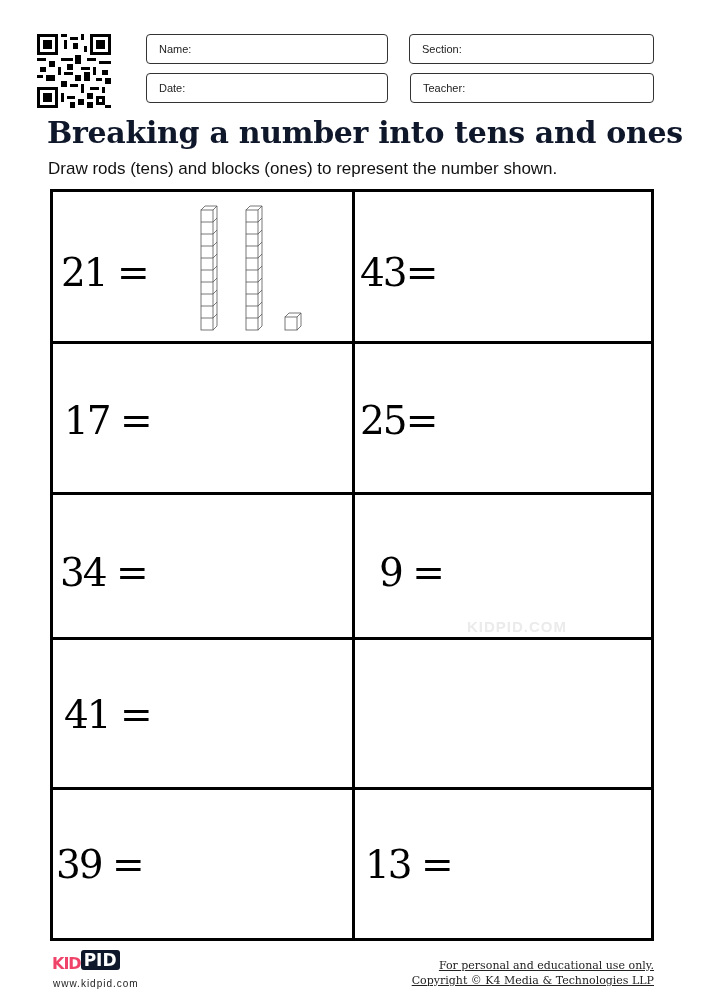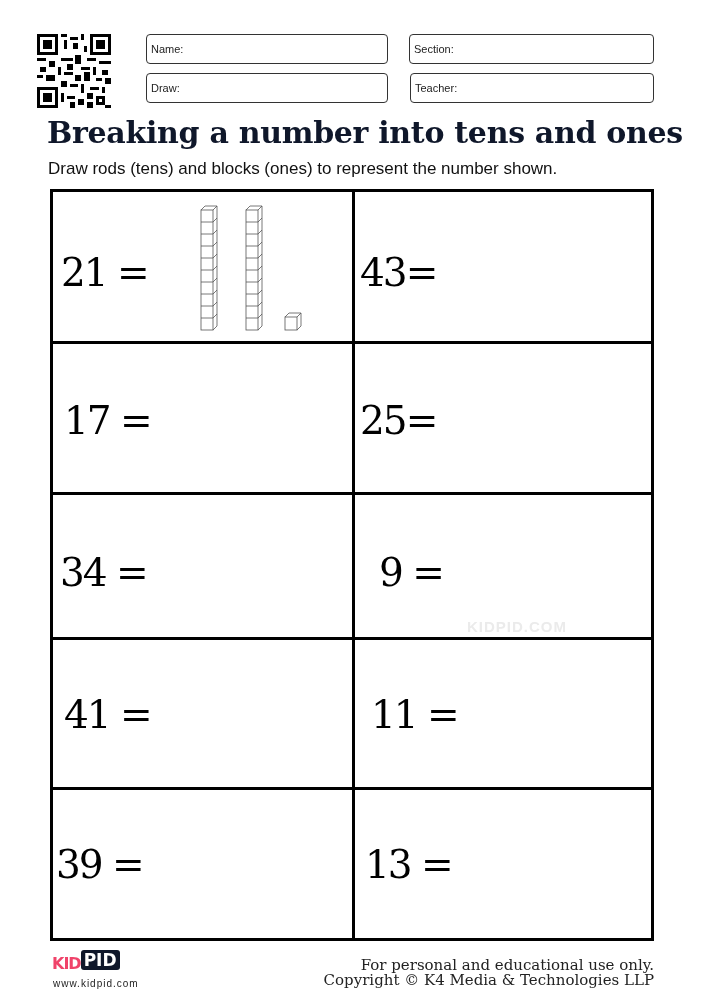--- a/index.html
+++ b/index.html
@@ -1,31 +1,31 @@
 <!DOCTYPE html>
 <html><head>
 <meta charset="utf-8">
 <style>
   html, body { margin:0; padding:0; background:#fff; }
   body { width:707px; height:1000px; position:relative; overflow:hidden; font-family:"Liberation Sans", sans-serif; color:#111; }
   .qr { position:absolute; left:36px; top:34px; width:76px; height:74px; }
-  .field { position:absolute; box-sizing:border-box; border:1.5px solid #333; border-radius:4px; height:30px; font-size:11px; line-height:28px; padding-left:4px; color:#222; }
+  .field { position:absolute; box-sizing:border-box; border:1.5px solid #333; border-radius:4px; height:30px; font-size:11px; line-height:28px; padding-left:12px; color:#222; }
   .title { position:absolute; left:47px; top:115px; font-family:"DejaVu Serif", serif; font-weight:bold; font-size:30px; color:#0f172a; letter-spacing:-0.3px; white-space:nowrap; }
   .subtitle { position:absolute; left:48px; top:159px; font-size:17px; color:#111; white-space:nowrap; }
   .grid { position:absolute; left:50px; top:189px; width:604px; height:752px; box-sizing:border-box; border:3px solid #000; }
   .vline { position:absolute; left:299px; top:0; width:3px; height:100%; background:#000; }
   .hline { position:absolute; left:0; width:100%; height:3px; background:#000; }
   .cell-label { position:absolute; font-family:"DejaVu Serif", serif; font-size:39px; line-height:50px; color:#000; white-space:nowrap; letter-spacing:-2px; }
   .watermark { position:absolute; left:467px; top:618px; font-size:15px; font-weight:bold; color:#ebebeb; letter-spacing:1px; }
   .blocks { position:absolute; left:196px; top:205px; width:110px; height:130px; }
   .logo { position:absolute; left:52px; top:950px; }
   .logo-kid { font-family:"DejaVu Sans", sans-serif; font-weight:bold; font-size:16px; color:#f0436a; letter-spacing:-1px; }
   .logo-pid { display:inline-block; background:#0f172a; color:#fff; font-family:"DejaVu Sans", sans-serif; font-weight:bold; font-size:17px; padding:0 3px; border-radius:3px; vertical-align:3px; }
   .logo-url { position:absolute; left:53px; top:978px; font-size:10px; letter-spacing:1px; color:#222; }
-  .footer { position:absolute; right:53px; top:958px; text-align:right; font-family:"DejaVu Serif", serif; font-size:15px; line-height:15px; color:#222; }
+  .footer { position:absolute; right:53px; top:958px; text-align:right; font-family:"DejaVu Serif", serif; font-size:11px; line-height:15px; color:#222;text-decoration:underline; }
 </style>
 </head>
 <body>
 
 <svg class="qr" viewBox="0 0 25 25" shape-rendering="crispEdges">
   <rect x="0" y="0" width="7" height="7" fill="#000"></rect>
     <rect x="1" y="1" width="5" height="5" fill="#fff"></rect>
     <rect x="2" y="2" width="3" height="3" fill="#000"></rect>
   <rect x="18" y="0" width="7" height="7" fill="#000"></rect>
     <rect x="19" y="1" width="5" height="5" fill="#fff"></rect>
@@ -71,41 +71,40 @@
       <rect x="20" y="21" width="3" height="3"></rect>
       <rect x="21" y="22" width="1" height="1" fill="#fff"></rect>
       <rect x="11" y="23" width="2" height="2"></rect>
       <rect x="17" y="23" width="2" height="2"></rect>
       <rect x="23" y="24" width="2" height="1"></rect>
   </g>
 </svg>
 
 <div class="field" style="left:146px; top:34px; width:242px;"><span>Name:</span></div>
 <div class="field" style="left:409px; top:34px; width:245px;"><span>Section:</span></div>
-<div class="field" style="left:146px; top:73px; width:242px;"><span>Draw:</span></div>
+<div class="field" style="left:146px; top:73px; width:242px;"><span>Date:</span></div>
 <div class="field" style="left:410px; top:73px; width:244px;"><span>Teacher:</span></div>
 
 <div class="title">Breaking a number into tens and ones</div>
 <div class="subtitle">Draw rods (tens) and blocks (ones) to represent the number shown.</div>
 
 <div class="grid">
   <div class="vline"></div>
   <div class="hline" style="top:149px"></div>
   <div class="hline" style="top:300px"></div>
   <div class="hline" style="top:445px"></div>
   <div class="hline" style="top:595px"></div>
 
   <div class="cell-label" style="left:8px;  top:56px">21 =</div>
   <div class="cell-label" style="left:307px; top:56px">43=</div>
   <div class="cell-label" style="left:11px; top:204px">17 =</div>
   <div class="cell-label" style="left:307px; top:204px">25=</div>
   <div class="cell-label" style="left:7px;  top:356px">34 =</div>
   <div class="cell-label" style="left:326px; top:356px">9 =</div>
   <div class="cell-label" style="left:11px; top:498px">41 =</div>
-  <div class="cell-label" style="left:318px; top:498px">11 =</div>
   <div class="cell-label" style="left:3px;  top:648px">39 =</div>
   <div class="cell-label" style="left:312px; top:648px">13 =</div>
 </div>
 
 <svg class="blocks" viewBox="0 0 110 130" fill="none" stroke="#555" stroke-width="0.8">
   <g>
     <rect x="5" y="5" width="12" height="120"></rect>
     <path d="M5 5 L9 1 L21 1 L17 5 M21 1 L21 121 L17 125"></path>
     <path d="M5 17h12l4-4M5 29h12l4-4M5 41h12l4-4M5 53h12l4-4M5 65h12l4-4M5 77h12l4-4M5 89h12l4-4M5 101h12l4-4M5 113h12l4-4"></path>
   </g>

